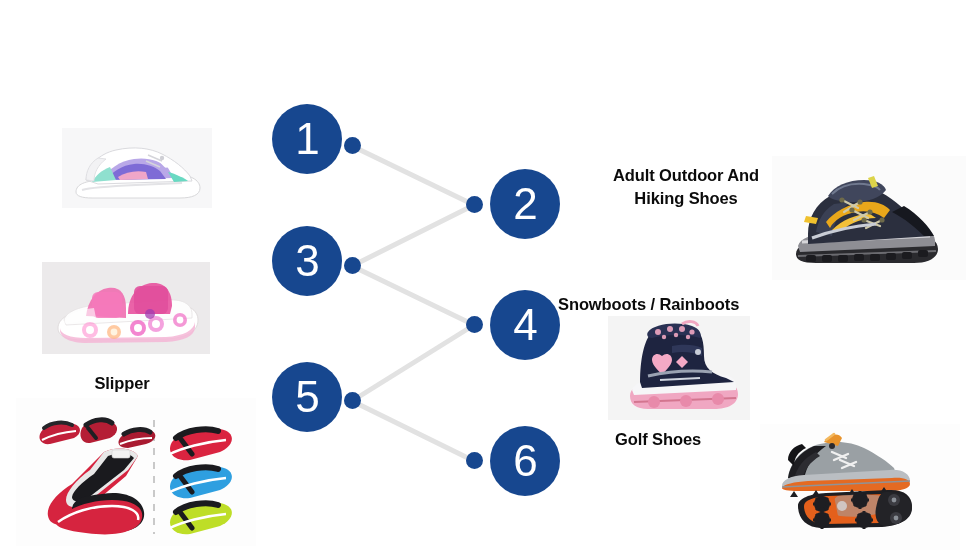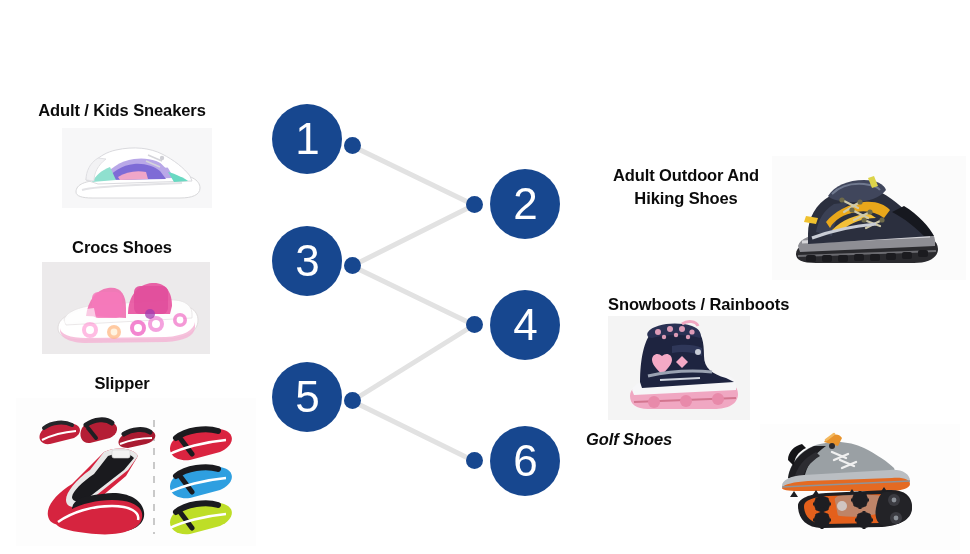--- a/index.html
+++ b/index.html
@@ -118,21 +118,20 @@
   <div class="node node-big" style="left:490px; top:290px;">
     <span>4</span>
   </div>
   <div class="dot" style="left:466px; top:316px;"></div>
 
   <div class="node node-big" style="left:490px; top:426px;">
     <span>6</span>
   </div>
   <div class="dot" style="left:466px; top:452px;"></div>
 
-  <div class="label label-center" style="left:8px; top:99px; width:228px;">Adult / Kids Sneakers</div>
 
   <div class="photo" style="left:62px; top:128px; width:150px; height:80px;">
     <svg viewBox="0 0 150 80" xmlns="http://www.w3.org/2000/svg">
       <rect x="0" y="0" width="150" height="80" fill="#f7f7f8"></rect>
 
       <path d="M14 64 C14 56 24 53 38 52 L112 47 C128 46 138 52 138 60 C138 67 130 70 118 70 L30 70 C20 70 14 68 14 64 Z" fill="#ffffff" stroke="#d8d8da" stroke-width="1"></path>
       <path d="M20 62 C30 59 52 58 74 57 L120 55" stroke="#e3e3e6" stroke-width="2" fill="none"></path>
 
       <path d="M24 52 C26 38 36 26 54 22 C72 18 88 20 100 26 C112 32 122 40 128 48 L130 53 L36 56 Z" fill="#ffffff" stroke="#dadade" stroke-width="1"></path>
 
@@ -144,21 +143,20 @@
 
       <path d="M82 24 L96 29 L104 37" stroke="#ffffff" stroke-width="5" fill="none" stroke-linecap="round"></path>
       <path d="M86 27 L100 33" stroke="#d5d5da" stroke-width="1.5"></path>
       <path d="M84 33 L98 39" stroke="#d5d5da" stroke-width="1.5"></path>
       <circle cx="100" cy="30" r="2.2" fill="#cfcfd5"></circle>
 
       <path d="M24 52 C24 43 28 35 36 30 L44 31 C36 37 32 45 32 53 Z" fill="#f2f2f4" stroke="#dadade" stroke-width="0.8"></path>
     </svg>
   </div>
 
-  <div class="label label-center" style="left:8px; top:236px; width:228px;">Crocs Shoes</div>
 
   <div class="photo" style="left:42px; top:262px; width:168px; height:92px;">
     <svg viewBox="0 0 168 92" xmlns="http://www.w3.org/2000/svg">
       <rect x="0" y="0" width="168" height="92" fill="#eceaeb"></rect>
 
       <path d="M16 66 C16 56 28 50 48 48 L128 42 C146 41 156 48 156 58 C156 70 144 76 124 77 L42 78 C24 78 16 74 16 66 Z" fill="#ffffff" stroke="#e0dcdd" stroke-width="1"></path>
 
       <path d="M22 58 C24 50 36 45 54 43 L126 38 C142 37 150 43 150 52 L150 56 L24 63 Z" fill="#fdfdfd" stroke="#e6e2e3" stroke-width="0.8"></path>
 
       <path d="M18 66 C18 72 28 76 44 76 L124 75 C142 74 152 68 153 60 L153 66 C152 74 142 79 124 80 L42 81 C24 80 17 74 18 66 Z" fill="#f5b6d6" opacity="0.85"></path>
@@ -282,21 +280,21 @@
         <circle cx="80" cy="54" r="2.6"></circle>
         <circle cx="98" cy="56" r="2.6"></circle>
         <circle cx="92" cy="64" r="2.6"></circle>
         <circle cx="110" cy="64" r="2.6"></circle>
       </g>
 
       <path d="M40 82 C56 76 80 70 104 68" stroke="#c9cdd6" stroke-width="3" fill="none"></path>
     </svg>
   </div>
 
-  <div class="label" style="left:608px; top:293px; width:250px;">Snowboots / Rainboots</div>
+  <div class="label" style="left:558px; top:293px; width:250px;">Snowboots / Rainboots</div>
 
   <div class="photo" style="left:608px; top:316px; width:142px; height:104px;">
     <svg viewBox="0 0 142 104" xmlns="http://www.w3.org/2000/svg">
       <rect x="0" y="0" width="142" height="104" fill="#f4f4f4"></rect>
 
       <path d="M22 80 C22 72 30 68 42 67 L108 64 C122 63 130 69 130 78 C130 88 120 93 106 93 L40 93 C28 93 22 88 22 80 Z" fill="#f0a7c2"></path>
       <path d="M26 86 L128 82" stroke="#d3758f" stroke-width="2"></path>
       <circle cx="46" cy="86" r="6" fill="#e88aaa"></circle>
       <circle cx="78" cy="85" r="6" fill="#e88aaa"></circle>
       <circle cx="110" cy="83" r="6" fill="#e88aaa"></circle>
@@ -323,21 +321,21 @@
       <path d="M64 30 C74 28 86 28 94 32 L94 40 C86 36 74 35 64 37 Z" fill="#2f3759"></path>
       <circle cx="90" cy="36" r="3" fill="#c8cdd8"></circle>
 
       <path d="M40 60 C58 56 82 54 104 56" stroke="#9aa2b2" stroke-width="3" fill="none"></path>
       <path d="M52 64 L92 62" stroke="#cfd4de" stroke-width="2"></path>
 
       <path d="M74 8 C80 4 88 5 90 10" stroke="#f0a7c2" stroke-width="3" fill="none"></path>
     </svg>
   </div>
 
-  <div class="label" style="left:586px; top:428px; width:200px;font-style:italic;">Golf Shoes</div>
+  <div class="label" style="left:615px; top:428px; width:200px;">Golf Shoes</div>
 
   <div class="photo" style="left:760px; top:424px; width:200px; height:126px;">
     <svg viewBox="0 0 200 126" xmlns="http://www.w3.org/2000/svg">
       <rect x="0" y="0" width="200" height="126" fill="#fdfdfd"></rect>
 
       <path d="M28 54 C30 38 42 24 60 20 C76 16 92 18 104 24 C116 30 128 38 134 44 L136 50 L30 58 Z" fill="#9aa0a4"></path>
       <path d="M28 54 C30 40 40 28 54 22 L66 22 C54 30 46 42 44 56 Z" fill="#1e1e22"></path>
       <path d="M34 56 C36 44 44 34 56 28 L60 32 C50 38 44 46 42 56 Z" fill="#2c2c31"></path>
 
       <path d="M22 62 C22 56 30 52 44 51 L130 46 C142 45 150 50 150 57 C150 63 142 66 130 66 L38 66 C28 66 22 65 22 62 Z" fill="#babec2"></path>

